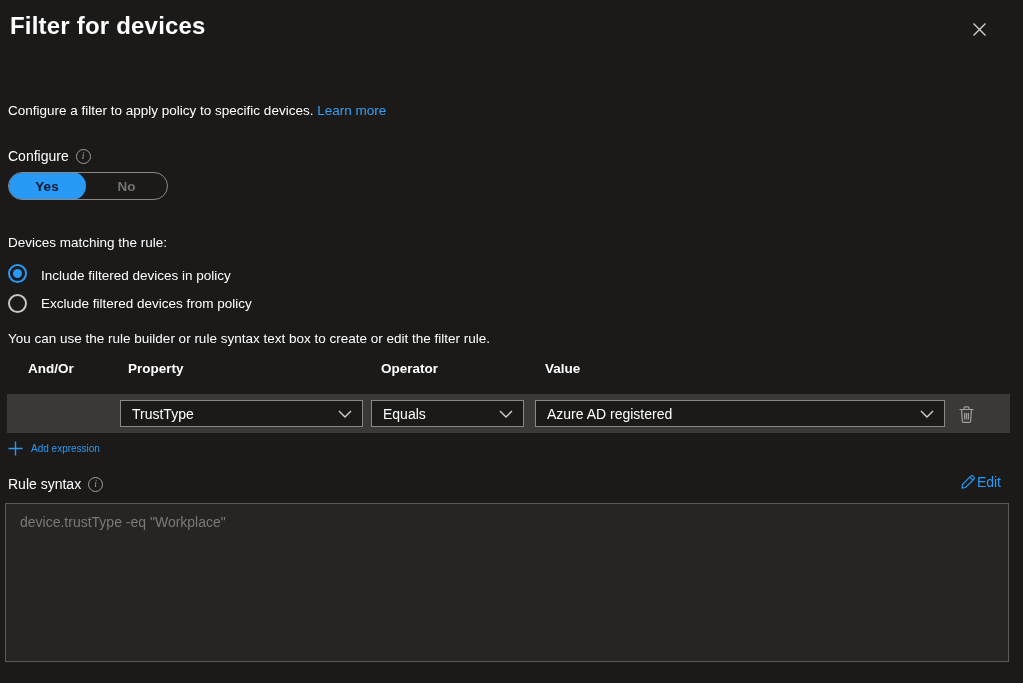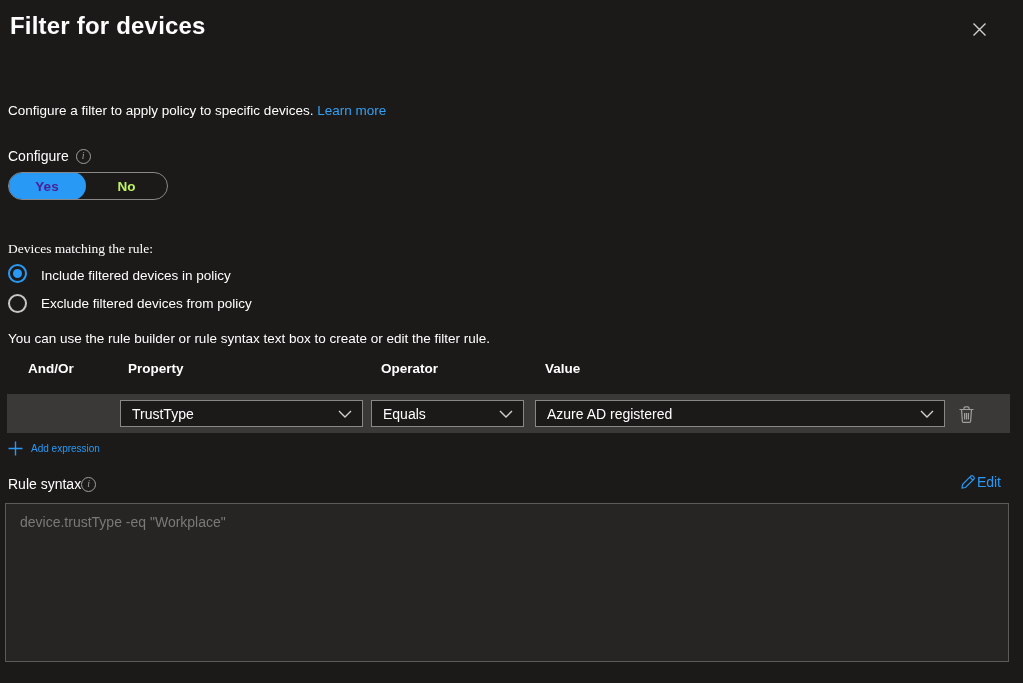--- a/index.html
+++ b/index.html
@@ -34,27 +34,27 @@
   .toggle {
     position:absolute; left:8px; top:172px;
     width:160px; height:28px;
     border:1px solid #8a8886; border-radius:14px;
     display:flex; cursor:pointer; overflow:hidden;
   }
   .toggle-yes {
     width:78px; height:28px; margin:-1px 0 1px -1px;
     background:#2899f5; border-radius:14px;
     display:flex; align-items:center; justify-content:center;
-    color:#4c1d95; font-size:13.5px; font-weight:700;
+    color:#0f172a; font-size:13.5px; font-weight:700;
   }
   .toggle-no {
     flex:1; display:flex; align-items:center; justify-content:center;
-    color:#bef264; font-size:13.5px; font-weight:700;
-  }
-  .match-label { position:absolute; left:8px; top:241px; font-size:13.5px;font-family:Liberation Serif, serif; }
+    color:#737373; font-size:13.5px; font-weight:700;
+  }
+  .match-label { position:absolute; left:8px; top:235px; font-size:13.5px; }
   .radio-row { position:absolute; left:8px; display:flex; align-items:center; gap:14px; cursor:pointer; }
   .radio-row.r1 { top:264px;align-items:flex-end; }
   .radio-row.r2 { top:294px; }
   .radio {
     width:19px; height:19px; border-radius:50%;
     border:2px solid #c8c6c4; display:inline-flex; align-items:center; justify-content:center;
   }
   .radio.selected { border-color:#2899f5; }
   .radio.selected::after {
     content:""; width:9px; height:9px; border-radius:50%; background:#2899f5;
@@ -79,21 +79,21 @@
   .trash-btn {
     position:absolute; left:946px; top:7px;
     width:26px; height:26px; background:transparent; border:none; cursor:pointer;
     display:flex; align-items:center; justify-content:center;
   }
   .add-expr {
     position:absolute; left:8px; top:441px;
     display:flex; align-items:center; gap:8px;
     color:#2899f5; font-size:10px; cursor:pointer;
   }
-  .rs-label { position:absolute; left:8px; top:476px; font-size:14px; display:flex; align-items:center; }
+  .rs-label { position:absolute; left:8px; top:476px; font-size:14px; display:flex; align-items:center; gap:7px; }
   .edit-link {
     position:absolute; right:22px; top:473px;
     display:flex; align-items:center; 
     color:#2899f5; font-size:14px; cursor:pointer;
   }
   .rule-box {
     position:absolute; left:5px; top:503px;
     width:1004px; height:159px;
     background:#262524; border:1px solid #5c5a58;
     color:#7b7977; font-size:14px; font-family:"Liberation Sans", sans-serif;

